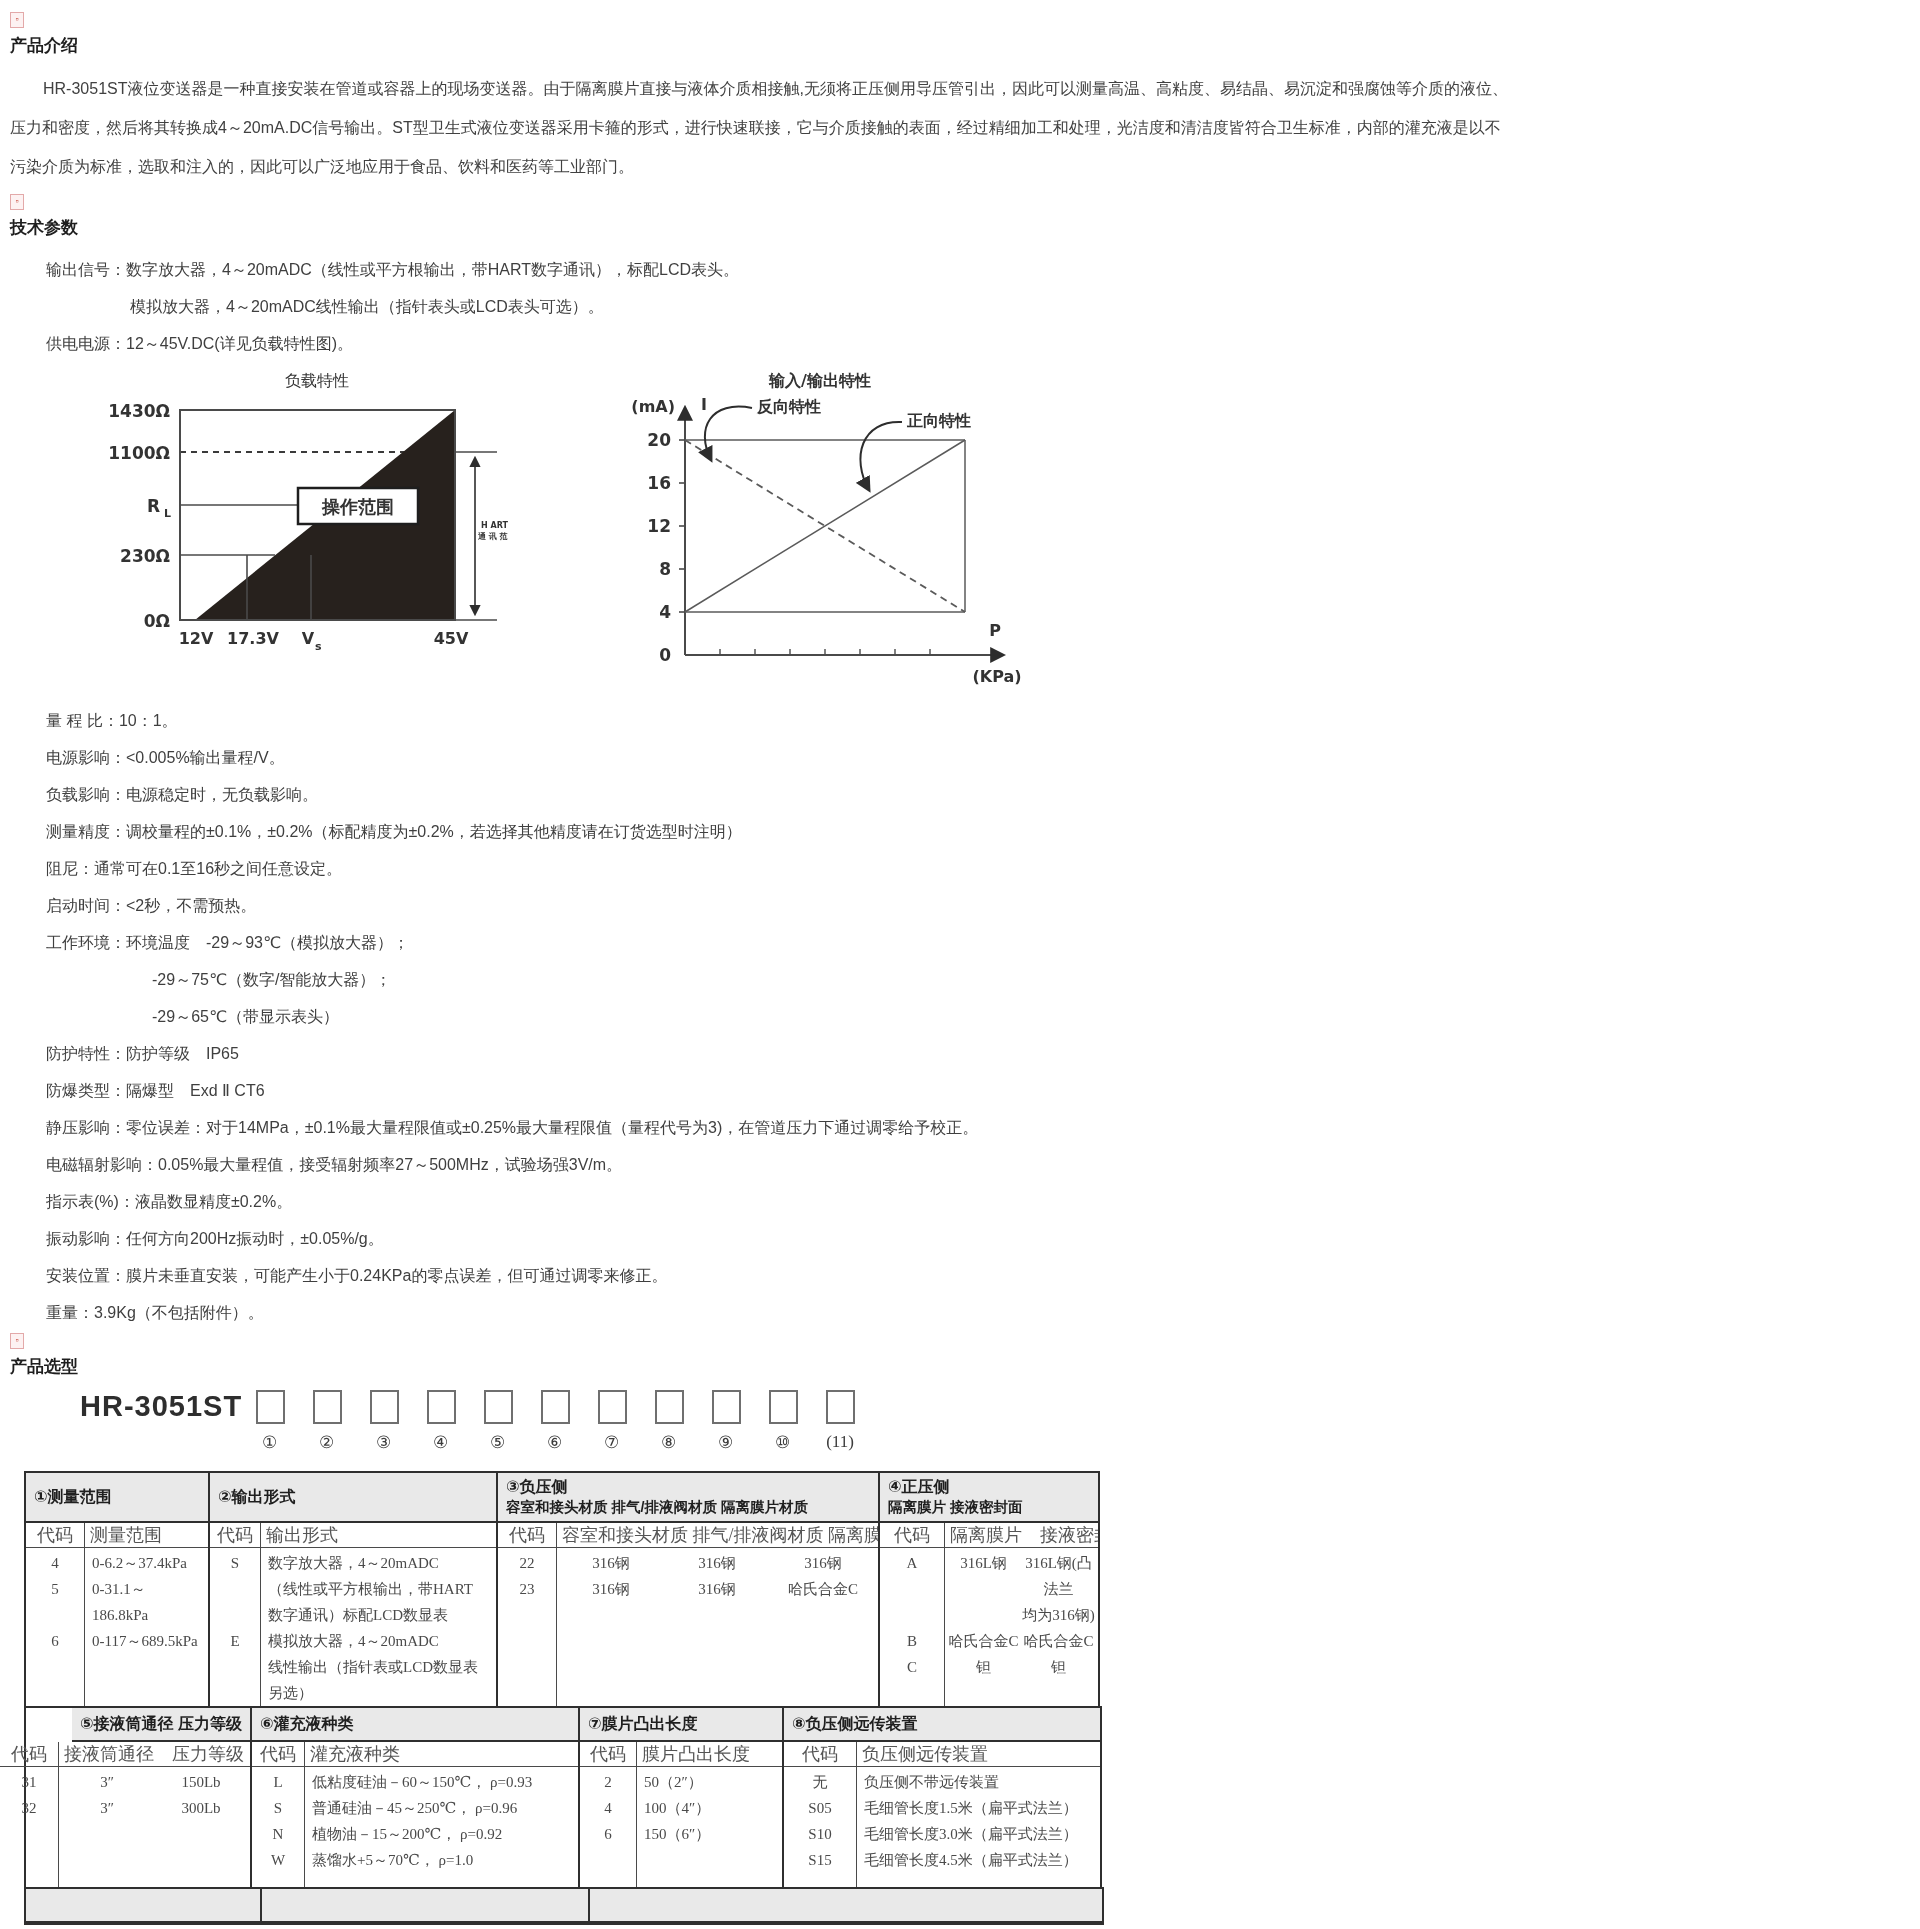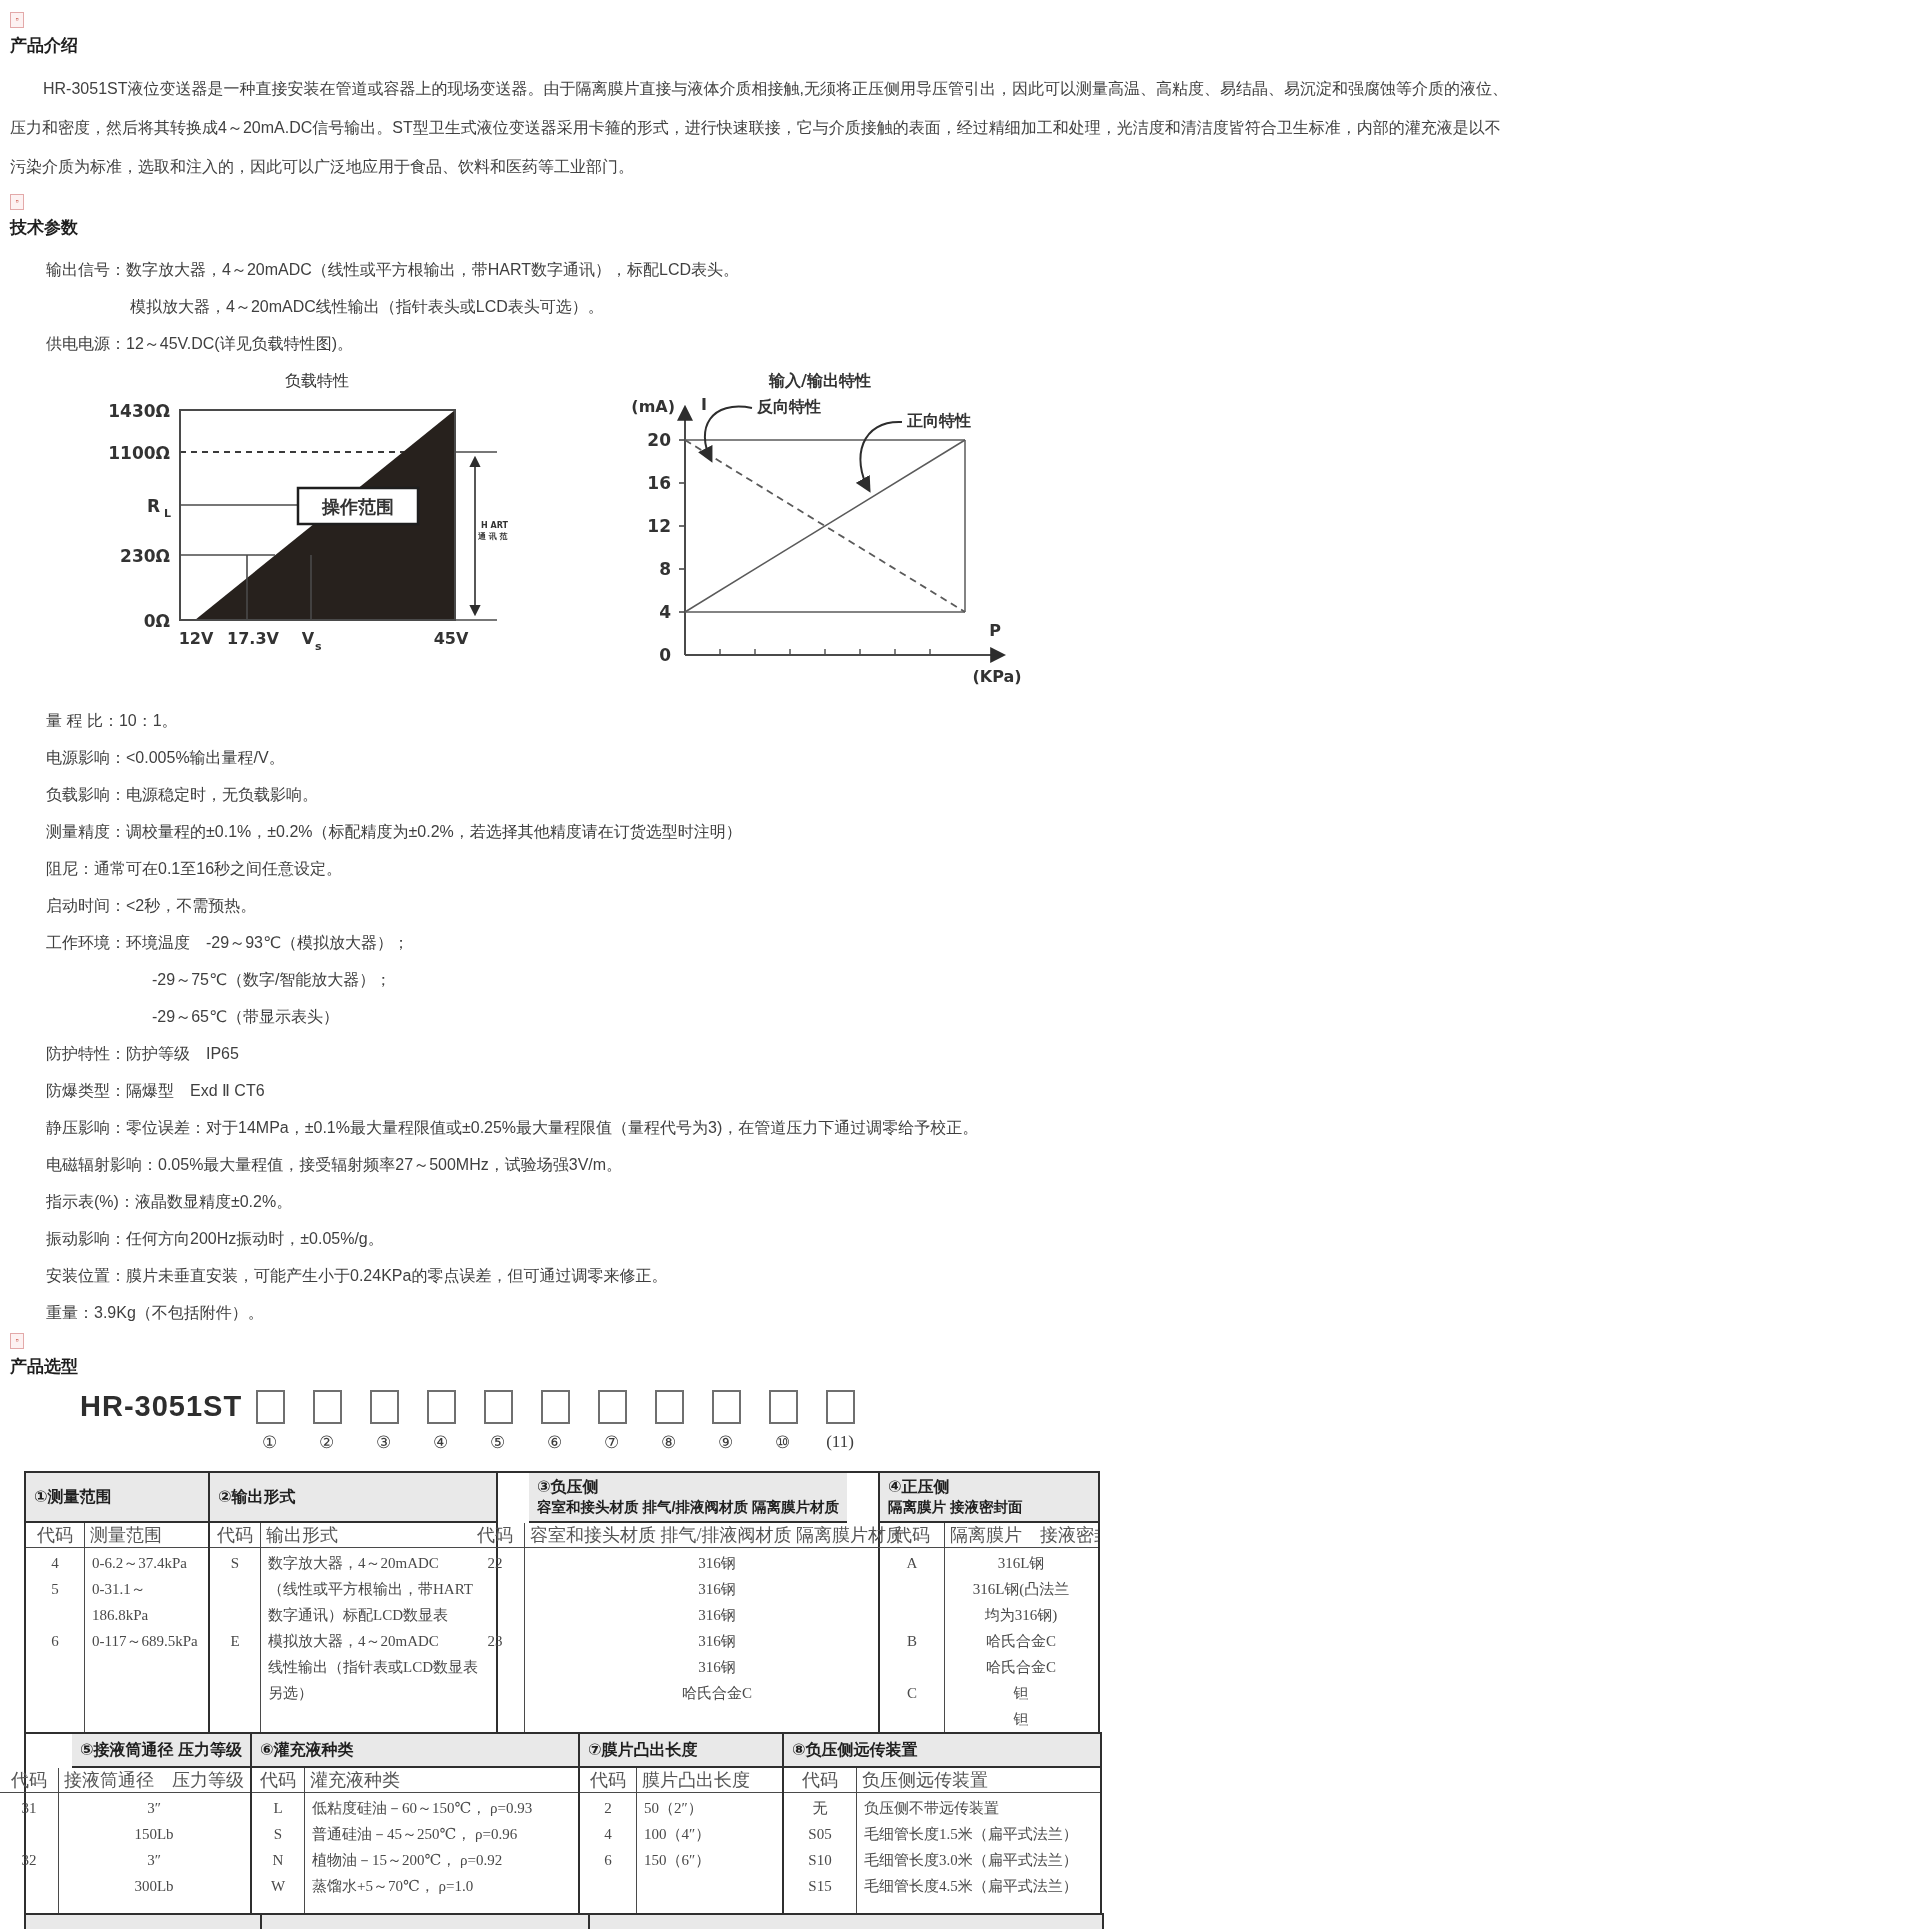--- a/index.html
+++ b/index.html
@@ -55,21 +55,21 @@
   }
   .panel-sub .code-h{flex:0 0 var(--cw);text-align:center;}
   .panel-sub .desc-h{flex:1;padding:0 6px;white-space:nowrap;overflow:hidden;}
   .panel-body{
     font-family:"Liberation Serif","DejaVu Serif",serif;
     font-size:15px;color:#4a4a4a;padding-top:2px;box-sizing:border-box;
   }
   .trow{display:flex;min-height:26px;line-height:26px;}
   .trow .code{flex:0 0 var(--cw);text-align:center;}
   .trow .desc{flex:1;padding:0 8px;white-space:pre-line;}
-  .trow .desc.cols{display:flex;padding:0 2px;flex-direction:column;}
+  .trow .desc.cols{display:flex;padding:0 2px;}
   .trow .desc.cols span{flex:1;text-align:center;white-space:pre-line;}
 </style>
 </head>
 <body>
 
 <div class="page">
 
   <span class="broken-icon">▫</span>
 
   <div class="sec-heading">产品介绍</div>
@@ -303,21 +303,21 @@
               </div>
               <div class="trow">
                 <div class="code">E</div>
                 <div class="desc">模拟放大器，4～20mADC
 线性输出（指针表或LCD数显表
 另选）</div>
               </div>
             </div>
           </div>
         </div>
-        <div class="panel" style="width: 384px; align-items: center;">
+        <div class="panel" style="width: 384px;">
           <div class="panel-title" style="height: 50px;">
             <div class="t1">③负压侧</div>
             <div class="t2">容室和接头材质  排气/排液阀材质  隔离膜片材质</div>
           </div>
           <div class="panel-mainwrap" style="--cw: 58px;">
             <div class="panel-sub">
               <div class="code-h">代码</div>
               <div class="desc-h">容室和接头材质 排气/排液阀材质 隔离膜片材质</div>
             </div>
             <div class="panel-body" style="min-height: 158px;">

